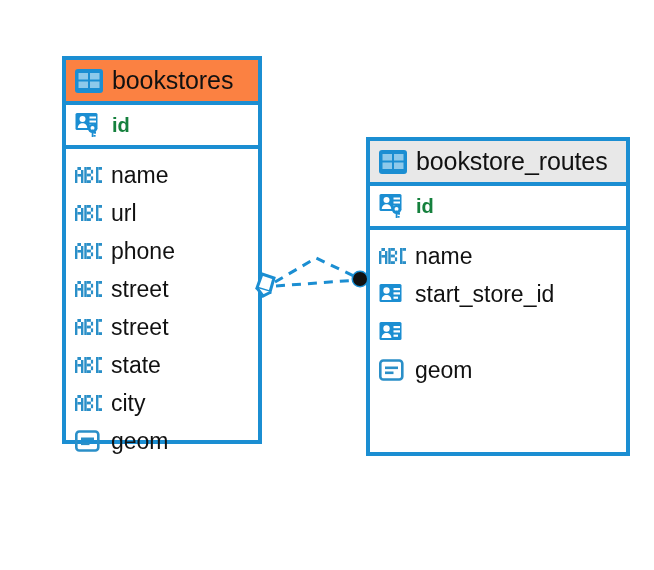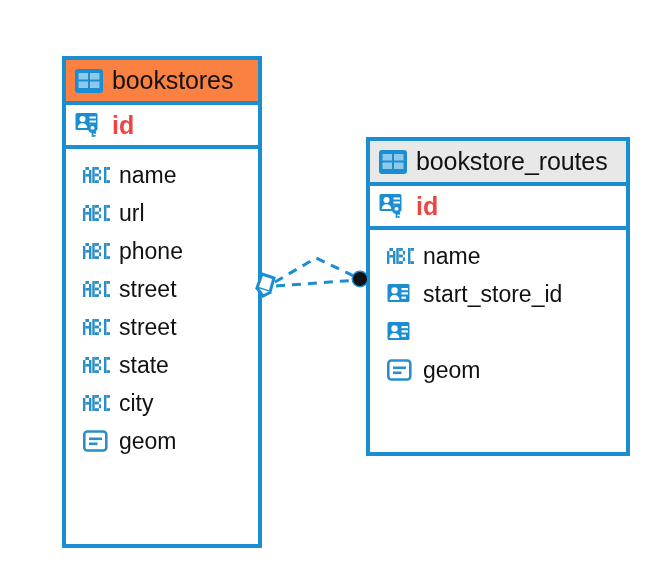--- a/index.html
+++ b/index.html
@@ -53,28 +53,28 @@
     box-sizing: border-box;
     display: flex;
     align-items: center;
     gap: 9px;
     padding: 0 9px;
     height: 44px;
     border-bottom: 4px solid #1b8ed2;
     background: #ffffff;
   }
   .pk-row .field-label {
-    font-size: 25px;
+    font-size: 20px;
     font-weight: bold;
-    color: #ef4444;
+    color: #15803d;
     line-height: 1;
   }
 
   .field-list {
-    padding: 7px 9px 8px 17px;
+    padding: 7px 9px 8px 9px;
   }
   .field-row {
     display: flex;
     align-items: center;
     gap: 9px;
     height: 38px;
   }
   .field-label {
     font-size: 23px;
     color: #111111;
@@ -102,21 +102,21 @@
     width: 130px;
     height: 80px;
     pointer-events: none;
   }
 </style>
 </head>
 <body>
 
 <div class="canvas">
 
-  <div class="entity" style="left:62px; top:56px; width:200px; height:492px;">
+  <div class="entity" style="left:62px; top:56px; width:200px; height:388px;">
 
     <div class="entity-header accent">
       <span class="icon icon-table">
         <svg viewBox="0 0 28 24" width="28" height="24" aria-hidden="true">
           <rect x="0" y="0" width="28" height="24" rx="3" fill="#1b8ed2"></rect>
           <rect x="3.5" y="4" width="9.5" height="6.5" fill="#8ec9ea"></rect>
           <rect x="15" y="4" width="9.5" height="6.5" fill="#8ec9ea"></rect>
           <rect x="3.5" y="12.5" width="9.5" height="6.5" fill="#8ec9ea"></rect>
           <rect x="15" y="12.5" width="9.5" height="6.5" fill="#8ec9ea"></rect>
         </svg>

